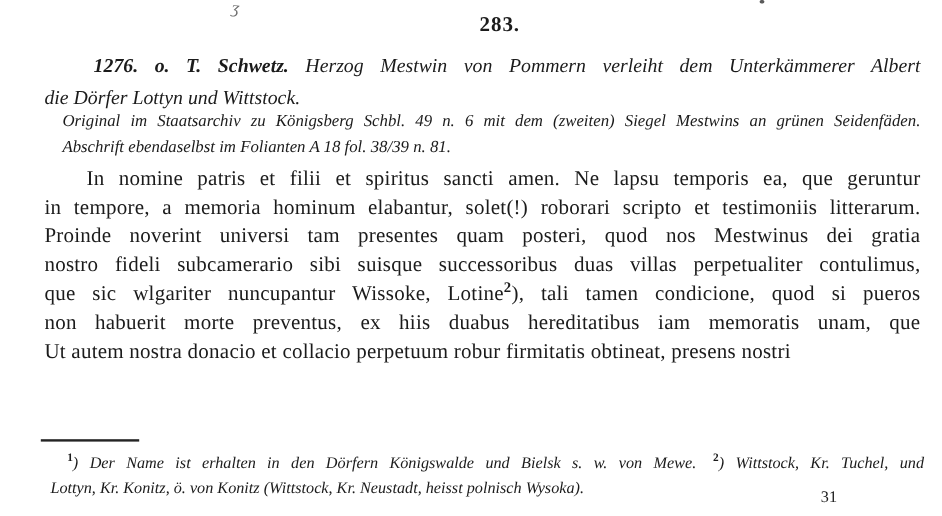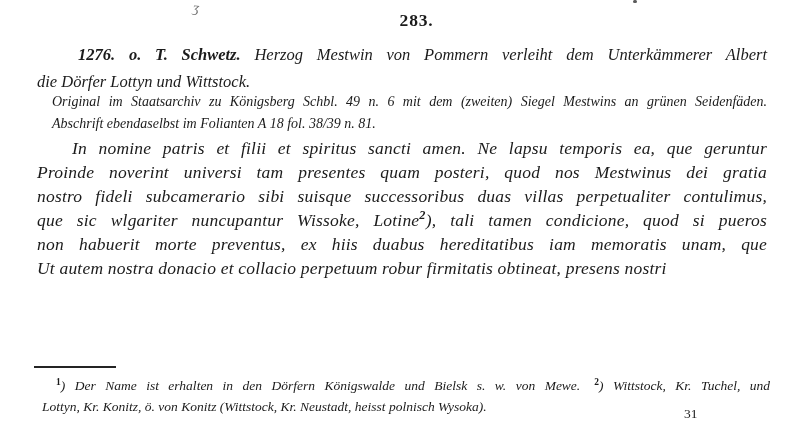--- a/index.html
+++ b/index.html
@@ -77,21 +77,20 @@
   }
 
   
   .charter-text {
     position: absolute;
     left: 37px; top: 136px;
     width: 730px;
     font-size: 17.5px;
     line-height: 24px;
     letter-spacing: 0.2px;
-    font-style: italic;
   }
   .charter-text .bline {
     text-align: justify;
     text-align-last: justify;
     white-space: nowrap;
   }
   .charter-text .bline.first { text-indent: 35px; }
   .charter-text .bline.last {
     text-align: left;
     text-align-last: left;
@@ -163,20 +162,21 @@
     <div class="line2">die Dörfer Lottyn und Wittstock.</div>
   </div>
 
   <div class="source-note">
     <div class="line1">Original im Staatsarchiv zu Königsberg Schbl. 49 n. 6 mit dem (zweiten) Siegel Mestwins an grünen Seidenfäden.</div>
     <div class="line2">Abschrift ebendaselbst im Folianten A 18 fol. 38/39 n. 81.</div>
   </div>
 
   <div class="charter-text">
     <div class="bline first">In nomine patris et filii et spiritus sancti amen. Ne lapsu temporis ea, que geruntur</div>
+    <div class="bline">in tempore, a memoria hominum elabantur, solet(!) roborari scripto et testimoniis litterarum.</div>
     <div class="bline">Proinde noverint universi tam presentes quam posteri, quod nos Mestwinus dei gratia</div>
     <div class="bline">nostro fideli subcamerario sibi suisque successoribus duas villas perpetualiter contulimus,</div>
     <div class="bline"><span>que sic wlgariter nuncupantur Wissoke, Lotine</span><sup class="fn-ref">2</sup><span>), tali tamen condicione, quod si pueros</span></div>
     <div class="bline">non habuerit morte preventus, ex hiis duabus hereditatibus iam memoratis unam, que</div>
     <div class="bline last">Ut autem nostra donacio et collacio perpetuum robur firmitatis obtineat, presens nostri</div>
   </div>
 
   <div class="footnote-rule"></div>
 
   <div class="footnotes">

